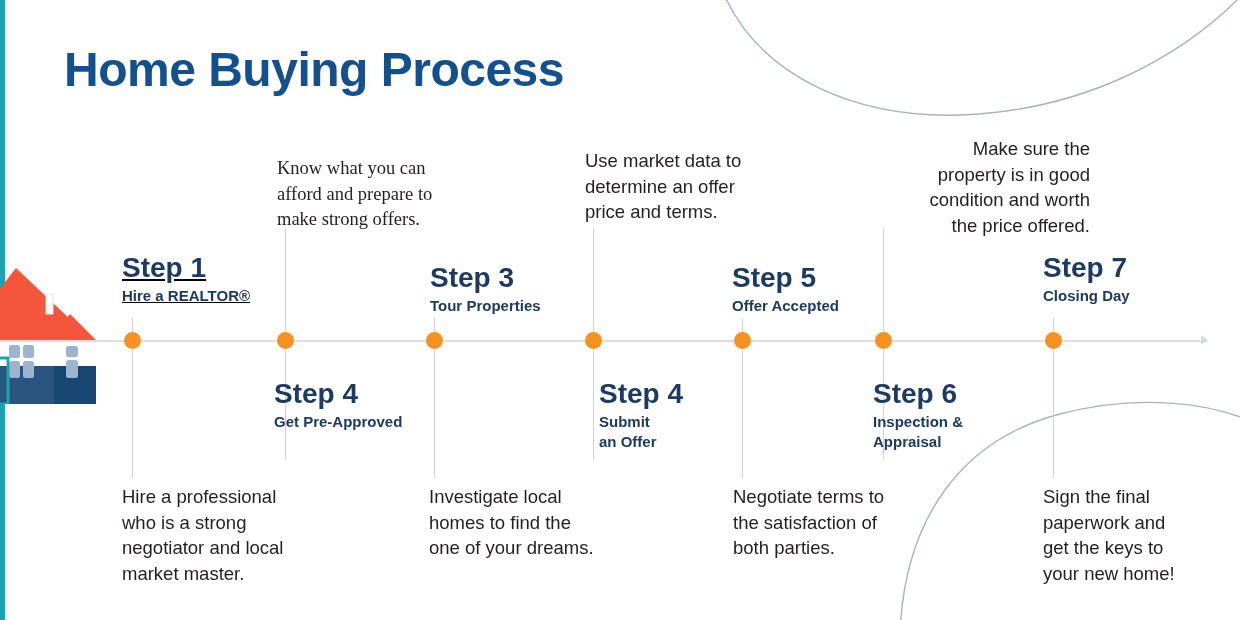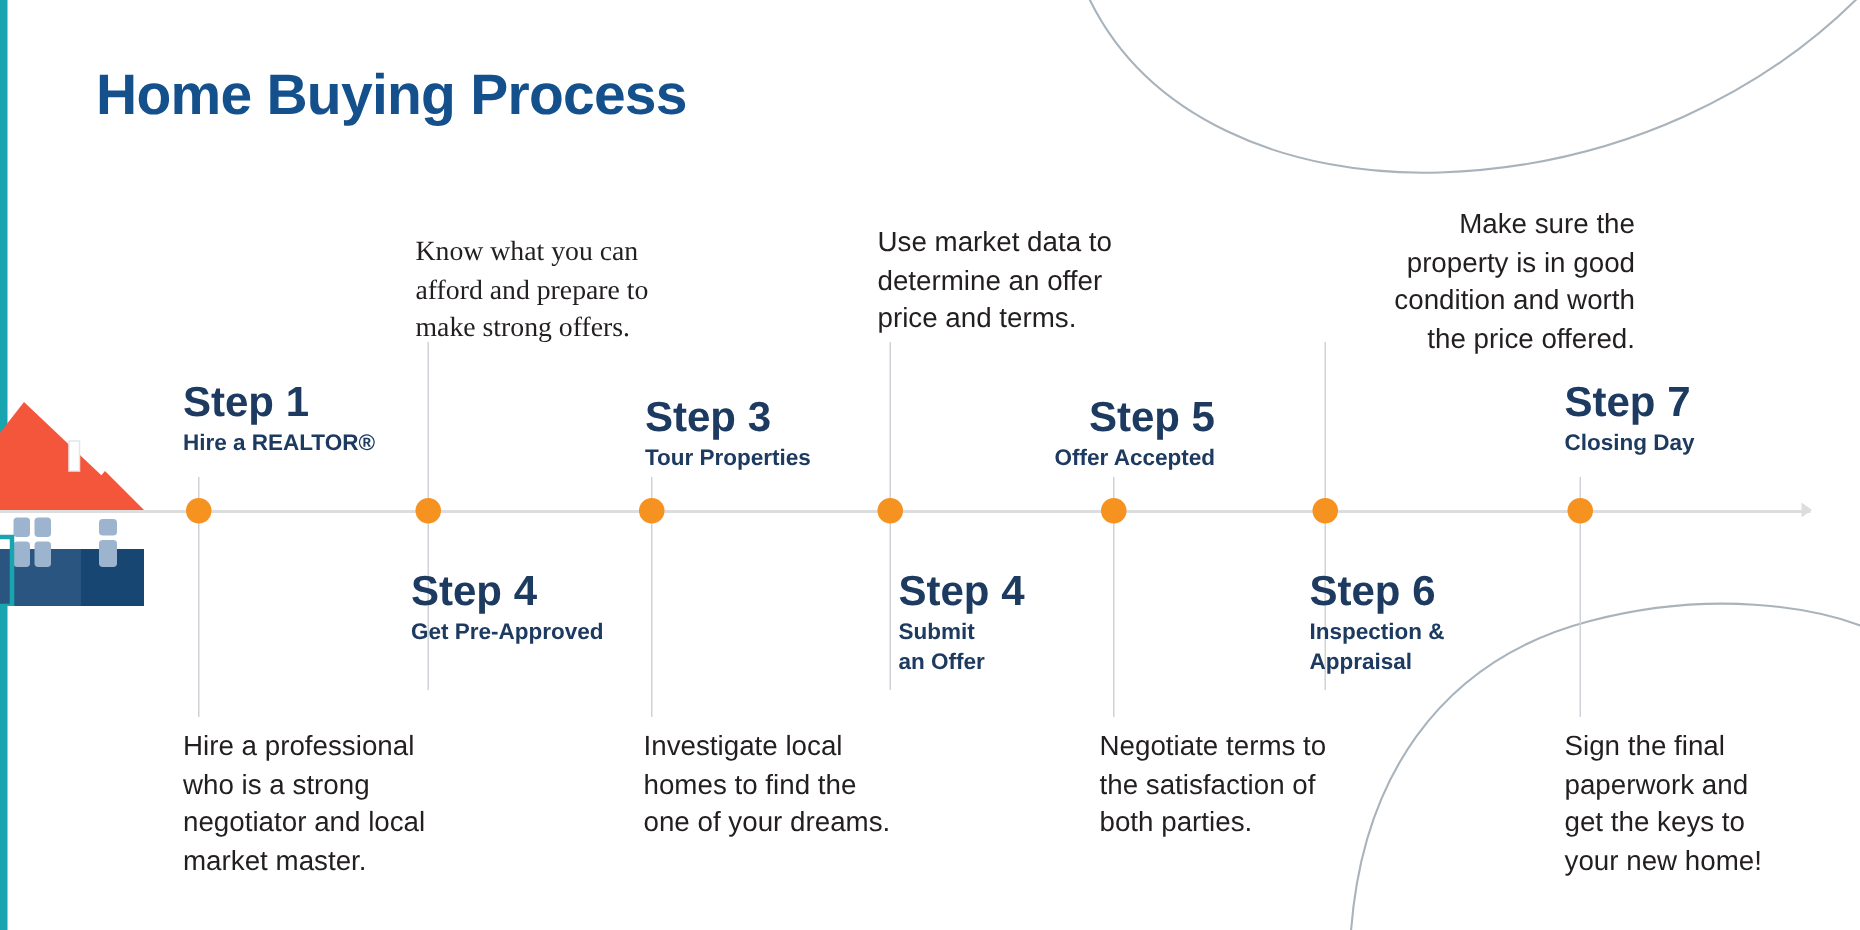--- a/index.html
+++ b/index.html
@@ -46,21 +46,21 @@
     top: 262px;
     width: 96px;
     height: 142px;
   }
 
   
   .title {
     position: absolute;
     left: 64px;
     top: 44px;
-    font-size: 38px;
+    font-size: 48px;
     font-weight: bold;
     color: #14508C;
     letter-spacing: -0.5px;
     line-height: 1.1;
     white-space: nowrap;
   }
 
   
   .timeline-line {
     position: absolute;
@@ -165,21 +165,21 @@
   </svg>
 
   <div class="title">Home Buying Process</div>
 
   <div class="timeline-line"></div>
   <div class="timeline-arrow"></div>
 
   <div class="dot" style="left:124px;"></div>
   <div class="connector" style="left:132px; top:318px; height:24px;"></div>
   <div class="connector" style="left:132px; top:348px; height:130px;"></div>
-  <div class="step-label" style="left:122px; top:252px;">
+  <div class="step-label" style="left:122px; top:252px;text-decoration:underline;">
     <div class="step-num">Step 1</div>
     <div class="step-sub">Hire a REALTOR®</div>
   </div>
   <div class="desc" style="left:122px; top:484px; width:230px;">Hire a professional
 who is a strong
 negotiator and local
 market master.</div>
 
   <div class="dot" style="left:277px;"></div>
   <div class="connector" style="left:285px; top:228px; height:114px;"></div>
@@ -211,21 +211,21 @@
 price and terms.</div>
   <div class="step-label" style="left:583px; top:378px;margin-left:16px;">
     <div class="step-num">Step 4</div>
     <div class="step-sub">Submit
 an Offer</div>
   </div>
 
   <div class="dot" style="left:734px;"></div>
   <div class="connector" style="left:742px; top:318px; height:24px;"></div>
   <div class="connector" style="left:742px; top:348px; height:130px;"></div>
-  <div class="step-label" style="left:703px; top:262px;text-align:right;">
+  <div class="step-label" style="left:732px; top:262px;">
     <div class="step-num">Step 5</div>
     <div class="step-sub">Offer Accepted</div>
   </div>
   <div class="desc" style="left:733px; top:484px; width:230px;">Negotiate terms to
 the satisfaction of
 both parties.</div>
 
   <div class="dot" style="left:875px;"></div>
   <div class="connector" style="left:883px; top:228px; height:114px;"></div>
   <div class="connector" style="left:883px; top:348px; height:112px;"></div>

